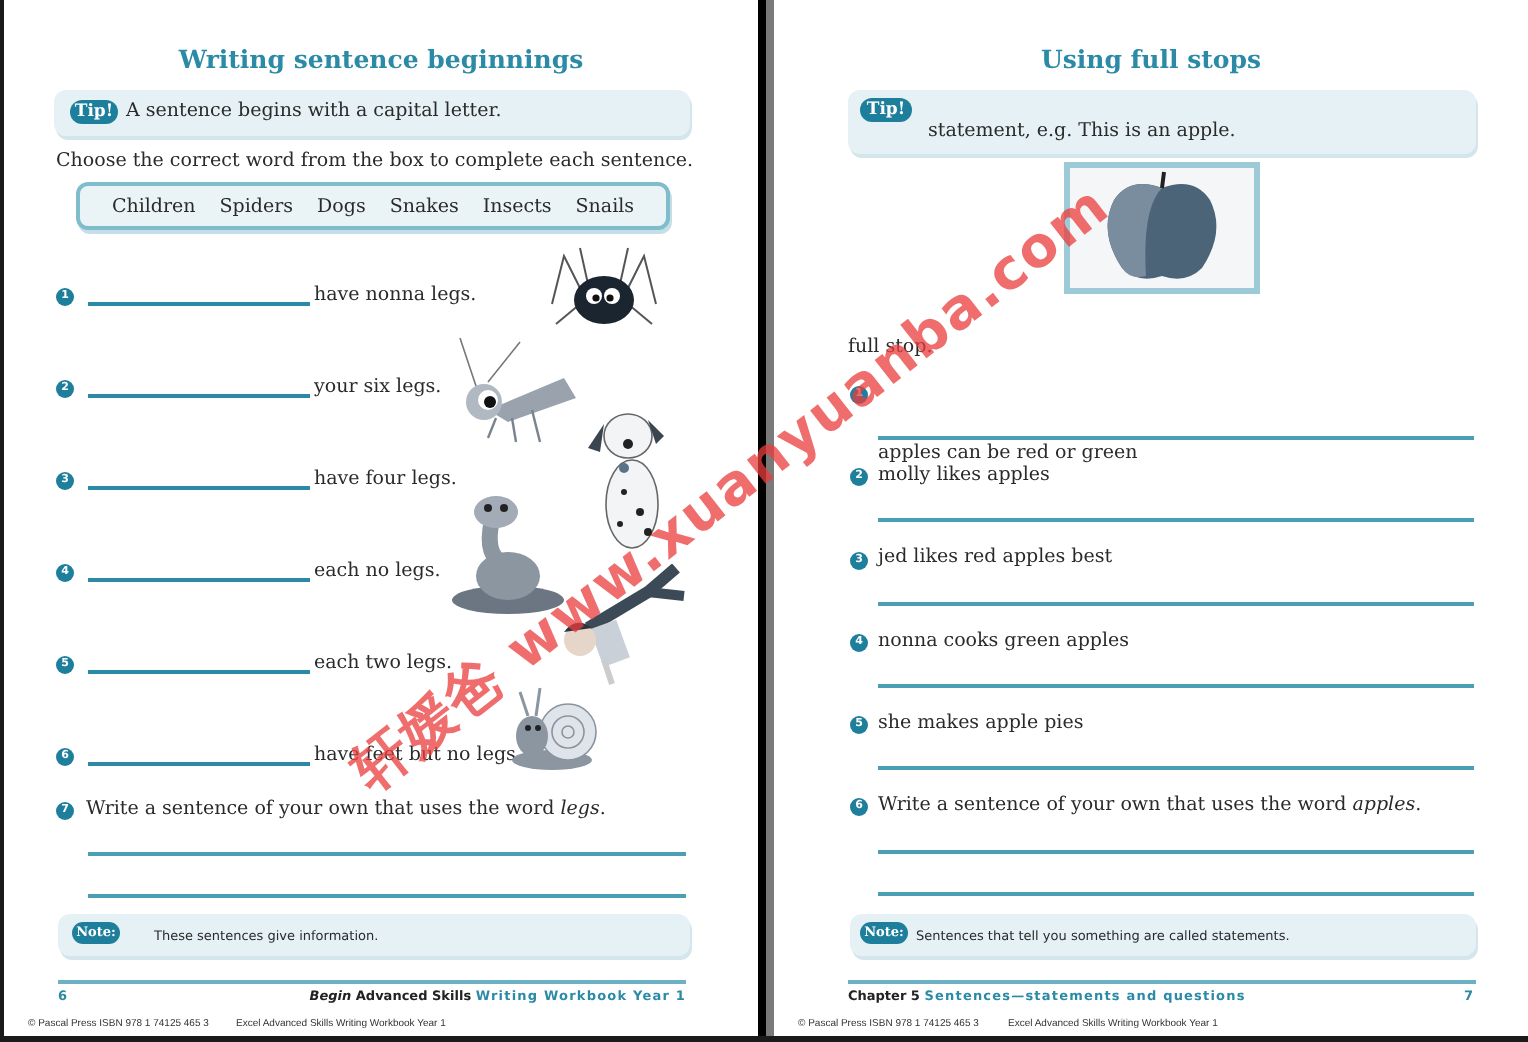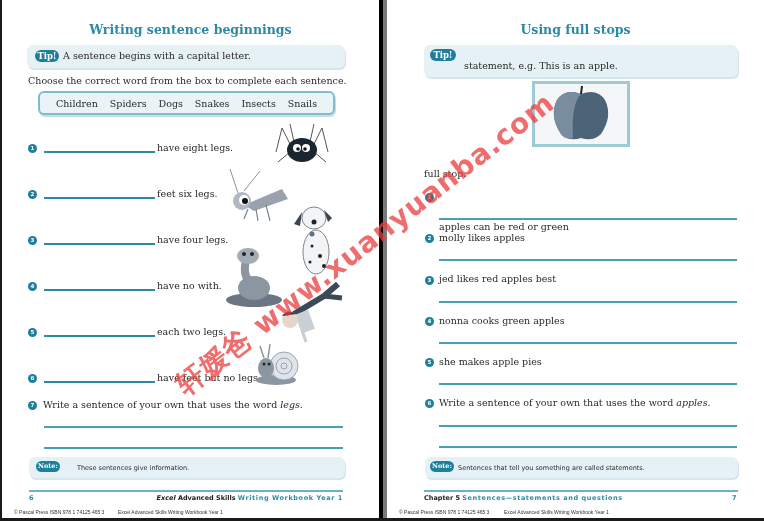--- a/index.html
+++ b/index.html
@@ -68,36 +68,36 @@
     <span class="word">Spiders</span>
     <span class="word">Dogs</span>
     <span class="word">Snakes</span>
     <span class="word">Insects</span>
     <span class="word">Snails</span>
   </div>
 
   <div>
     <div class="qnum" style="left:26px; top:144px;">1</div>
     <div class="blank" style="left:42px; top:151px; width:111px;"></div>
-    <div class="qtext" style="left:155px; top:142px;">have eight legs.</div>
+    <div class="qtext" style="left:155px; top:142px;">have nonna legs.</div>
   </div>
   <div>
     <div class="qnum" style="left:26px; top:190px;">2</div>
     <div class="blank" style="left:42px; top:197px; width:111px;"></div>
-    <div class="qtext" style="left:155px; top:188px;">feet six legs.</div>
+    <div class="qtext" style="left:155px; top:188px;">your six legs.</div>
   </div>
   <div>
     <div class="qnum" style="left:26px; top:236px;">3</div>
     <div class="blank" style="left:42px; top:243px; width:111px;"></div>
     <div class="qtext" style="left:155px; top:234px;">have four legs.</div>
   </div>
   <div>
     <div class="qnum" style="left:26px; top:282px;">4</div>
     <div class="blank" style="left:42px; top:289px; width:111px;"></div>
-    <div class="qtext" style="left:155px; top:280px;">have no with.</div>
+    <div class="qtext" style="left:155px; top:280px;">each no legs.</div>
   </div>
   <div>
     <div class="qnum" style="left:26px; top:328px;">5</div>
     <div class="blank" style="left:42px; top:335px; width:111px;"></div>
     <div class="qtext" style="left:155px; top:326px;">each two legs.</div>
   </div>
   <div>
     <div class="qnum" style="left:26px; top:374px;">6</div>
     <div class="blank" style="left:42px; top:381px; width:111px;"></div>
     <div class="qtext" style="left:155px; top:372px;">have feet but no legs.</div>
@@ -111,21 +111,21 @@
   </div>
 
   <div class="tipbox" style="left:27px; top:457px; width:316px; height:21px;">
     <div class="badge" style="left:7px; top:4px; width:24px; height:11px; font-size:6.5px; line-height:11px;">Note:</div>
     <div class="tip-text" style="left:48px; top:5px; font-family:'DejaVu Sans',sans-serif; font-size:6.5px;">These sentences give information.</div>
   </div>
 
   <div class="footer-rule" style="left:27px; top:490px; width:314px;"></div>
   <div class="footer-text" style="left:27px; top:494px; color:#2b8aa6;">6</div>
   <div class="footer-text" style="right:36px; top:494px;">
-    <em style="color:#222;">Excel</em>
+    <em style="color:#222;">Begin</em>
     <span style="color:#222;">Advanced Skills</span>
     <span style="color:#2b8aa6; letter-spacing:0.6px;">Writing Workbook Year 1</span>
   </div>
 
   <svg class="illus" style="left:270px; top:122px;" width="60" height="48">
     <g stroke="#555" stroke-width="1" fill="none">
       <path d="M18 22 L10 6 L4 30"></path>
         <path d="M22 20 L18 2"></path>
         <path d="M42 22 L50 6 L56 30"></path>
         <path d="M38 20 L42 2"></path>

